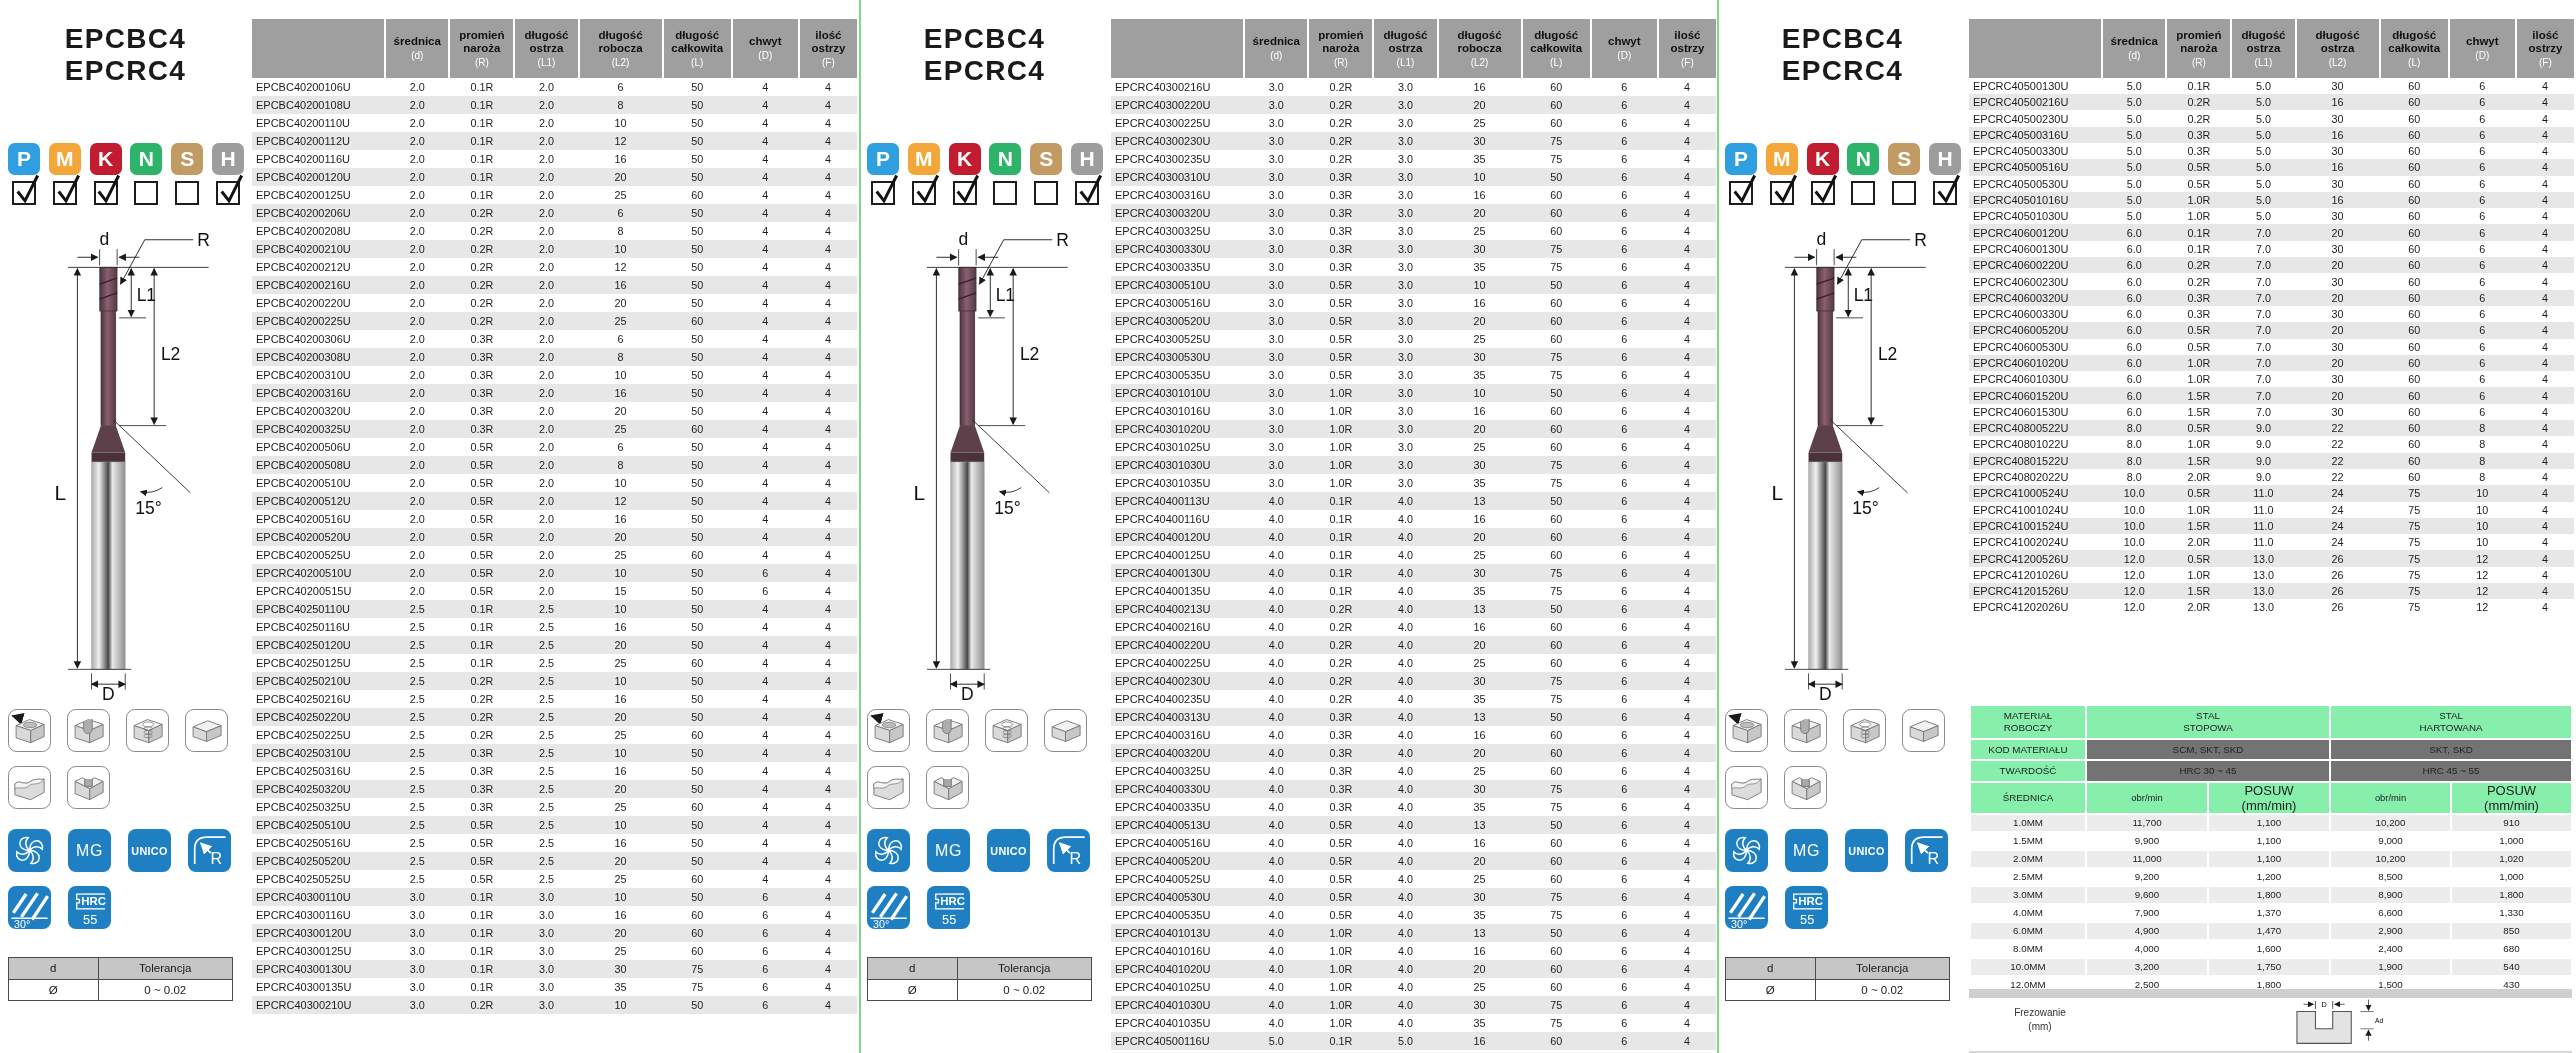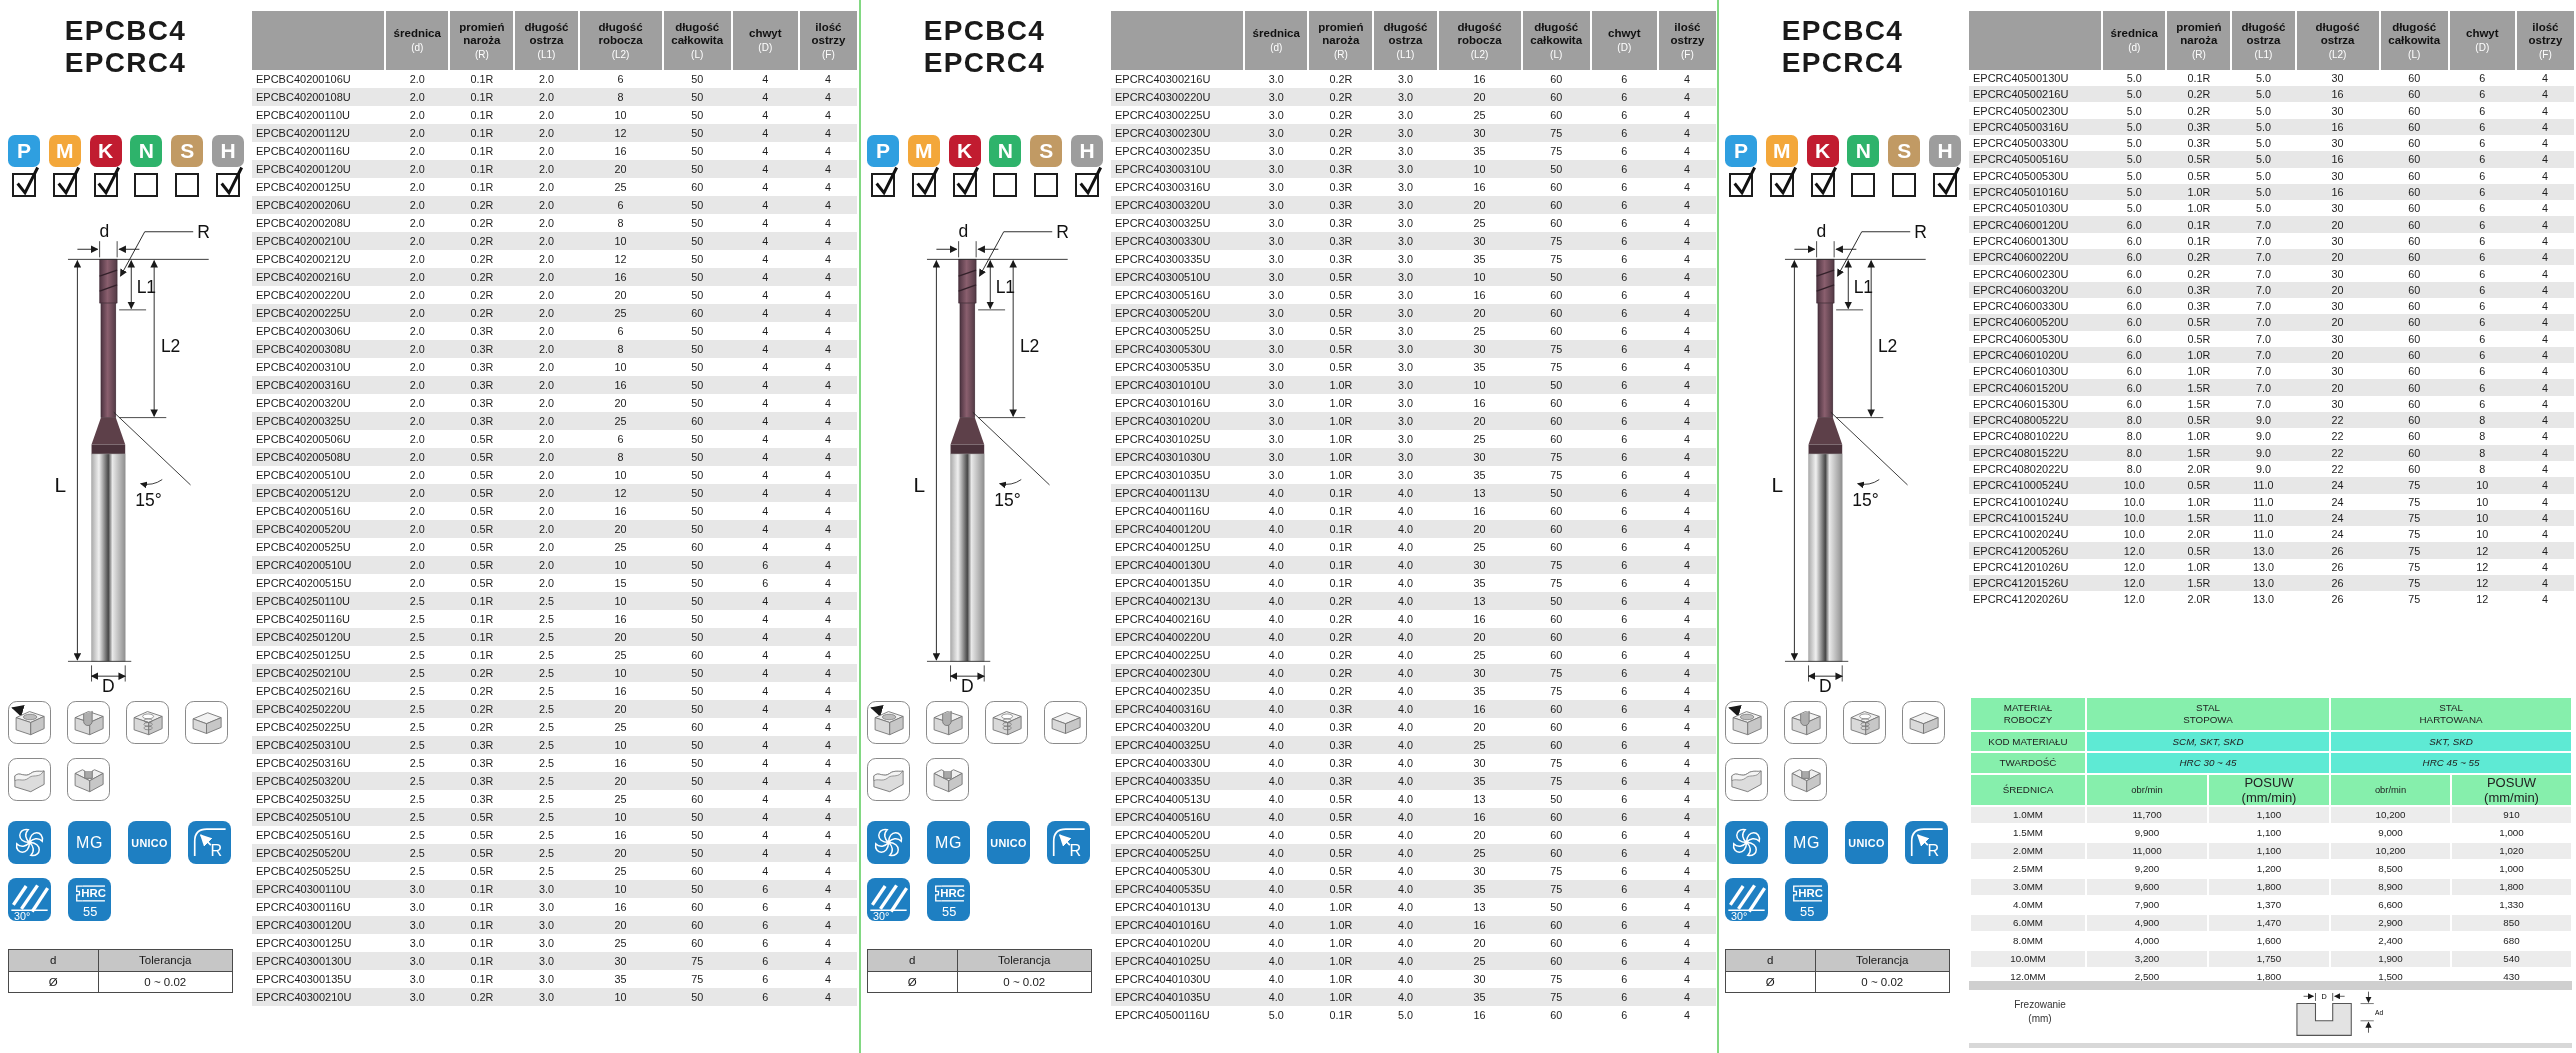--- a/index.html
+++ b/index.html
@@ -1,20 +1,20 @@
 <!DOCTYPE html>
 <html style="font-size:10.8px"><head>
 <meta charset="utf-8">
 <style>
   * { box-sizing: border-box; margin: 0; padding: 0; }
   html,body { width: 2576px; height: 1053px; background: #fff; overflow: hidden;
               font-family: "Liberation Sans", sans-serif; color: #1a1a1a; }
   .page { position: relative; width: 2576px; height: 1053px; background: #fff; }
   .vsep { position: absolute; top: 0; width: 2px; height: 1053px; }
-  .panel { position: absolute; top: 0; width: 859px; height: 801px; }
+  .panel { position: absolute; top: 8px; width: 859px; height: 801px; }
 
   
   .ptitle { position: absolute; left: 0; top: 15px; width: 251px; text-align: center;
             font-size: 28px; font-weight: bold; line-height: 32px; letter-spacing: 1.3px; }
   .chips { position: absolute; left: 8px; top: 135px; width: 236px; display: flex; justify-content: space-between; }
   .chipcol { width: 32px; display: flex; flex-direction: column; align-items: center; }
   .chip { width: 32px; height: 32px; border-radius: 6.7px; color: #fff; font-size: 21px; font-weight: bold;
           text-align: center; line-height: 32px; }
   .chk { position: relative; width: 24px; height: 24px; border: 2px solid #1c1c1c; margin-top: 6px; background: #fff; }
   .chk svg.mark { position: absolute; left: -1.3px; top: -11.5px; width: 28px; height: 35px; overflow: visible; }
@@ -51,21 +51,21 @@
   .ptable td:first-child { text-align: left; padding-left: 4px; font-size: 11px; }
   .ptable tbody tr:nth-child(even) { background: #e7e7e7; }
   .p12 td { height: 18px; }
   .p3t td { height: 16.3px; }
 
   
   table.mat { position: absolute; left: 252px; top: 696px; width: 603px; border-collapse: collapse; table-layout: fixed; }
   table.mat td { border: 2px solid #fff; text-align: center; vertical-align: middle;
                  font-size: 10px; line-height: 1.18; white-space: pre-line; color: #222; }
   table.mat .hd { background: #86efac; }
-  table.mat .lt { background: #5eead4; font-style: italic; }
+  table.mat .lt { background: #737373; }
   table.mat .posuw { font-size: 13px; }
   table.mat .obr { font-size: 9.4px; }
   table.mat tr.r1 td { height: 34px; } table.mat tr.r2 td { height: 21px; }
   table.mat tr.r3 td { height: 21.6px; } table.mat tr.r4 td { height: 27px; }
   table.mat tbody td { height: 18px; font-size: 9.8px; }
   table.mat tbody tr:nth-child(odd) { background: #ececec; }
   table.mat tbody tr:nth-child(even) { background: #fff; }
   .spacerband { position: absolute; left: 252px; top: 981px; width: 603px; height: 8.8px; background: #cfcfcf; }
   .botband { position: absolute; left: 252px; top: 1043px; width: 603px; height: 5.4px; background: #d8d8d8; }
   .frez { position: absolute; left: 252px; top: 989px; width: 603px; height: 53px; }
@@ -1446,20 +1446,30 @@
             <td>EPCRC40400235U</td>
             <td>4.0</td>
             <td>0.2R</td>
             <td>4.0</td>
             <td>35</td>
             <td>75</td>
             <td>6</td>
             <td>4</td>
           </tr>
           <tr>
+            <td>EPCRC40400313U</td>
+            <td>4.0</td>
+            <td>0.3R</td>
+            <td>4.0</td>
+            <td>13</td>
+            <td>50</td>
+            <td>6</td>
+            <td>4</td>
+          </tr>
+          <tr>
             <td>EPCRC40400316U</td>
             <td>4.0</td>
             <td>0.3R</td>
             <td>4.0</td>
             <td>16</td>
             <td>60</td>
             <td>6</td>
             <td>4</td>
           </tr>
           <tr>

